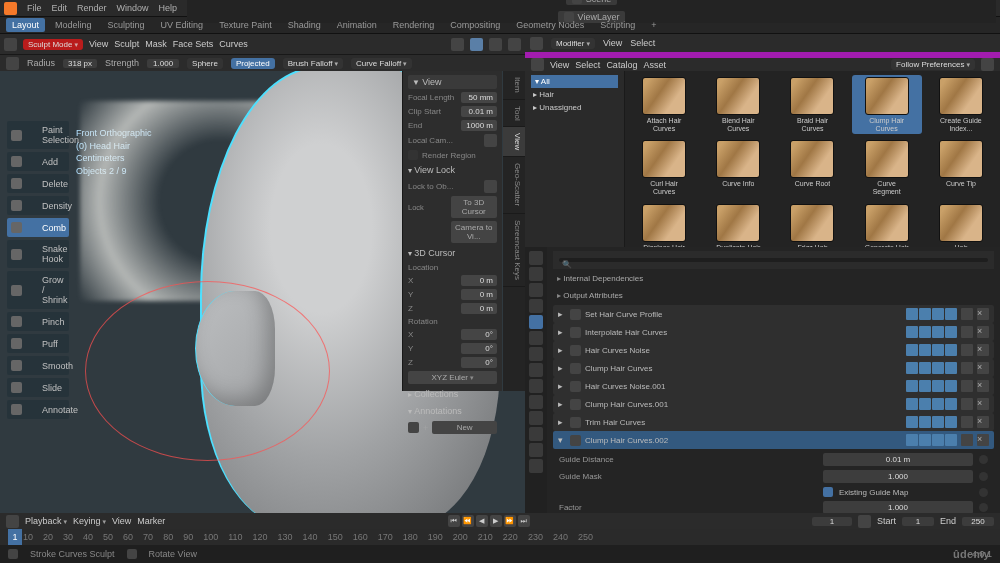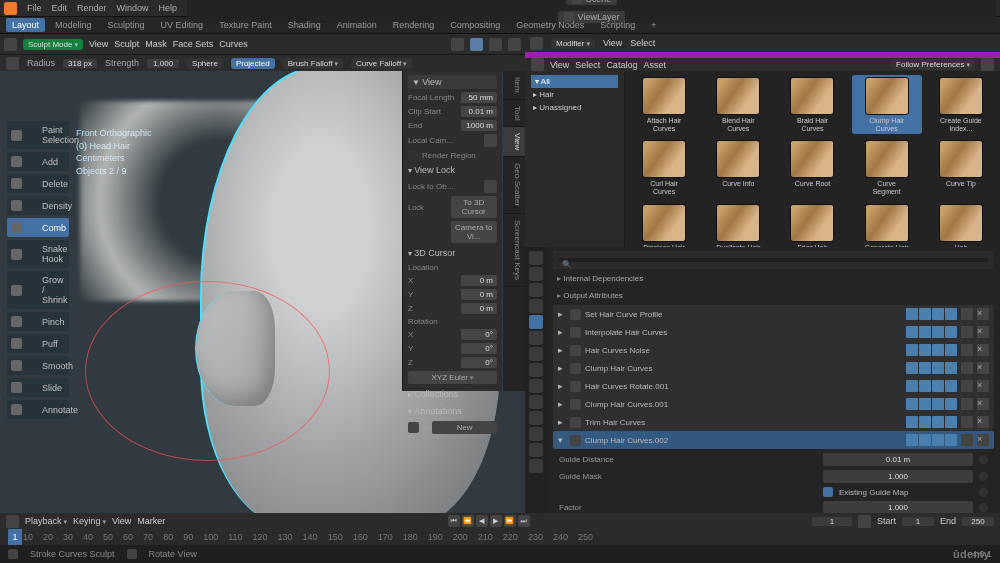--- a/index.html
+++ b/index.html
@@ -8,21 +8,21 @@
 .topbar .menu-item { color:#b0b0b0; cursor:pointer; }
 .topbar .right { margin-left:auto; display:flex; gap:6px; align-items:center; }
 .tabbar { height:17px; background:#262626; display:flex; align-items:center; gap:4px; padding:0 6px; border-bottom:1px solid #111; }
 .tabbar .tab { padding:2px 6px; color:#999; cursor:pointer; }
 .tabbar .tab.active { background:#4471a3; color:#fff; border-radius:2px; }
 .main { display:flex; height:calc(100% - 34px - 50px); }
 .left { width:525px; background:#293338; position:relative; display:flex; flex-direction:column; }
 .right { flex:1; display:flex; flex-direction:column; background:#232323; }
 .vp-header { height:20px; background:#2b2b2b; display:flex; align-items:center; padding:0 4px; gap:6px; color:#ccc; }
 .vp-subheader { height:17px; background:#2b2b2b; display:flex; align-items:center; padding:0 6px; gap:8px; border-top:1px solid #181818; }
-.pill { background:#15803d; padding:1px 5px; border-radius:3px; font-size:8px; color:#ddd; }
+.pill { background:#b91c1c; padding:1px 5px; border-radius:3px; font-size:8px; color:#ddd; }
 .pill.blue { background:#4471a3; color:#fff; }
 .pill.dark { background:#333; }
 .field { background:#3c3c3c; padding:0 5px; border-radius:2px; color:#ddd; font-size:8px; min-width:32px; text-align:center; }
 .viewport-body { flex:1; position:relative; overflow:hidden; background:#303a40; }
 .head-placeholder { position:absolute; left:200px; top:-5px; width:300px; height:460px; background:radial-gradient(ellipse at 40% 35%,#cfd0d1 20%,#a0a2a4 55%,#7d7f81 85%); border-radius:40% 40% 30% 30% / 50% 50% 35% 35%; border-left:2px solid #4de0ff; border-top:2px solid #4de0ff; filter:blur(0.3px); }
 .ear { position:absolute; left:195px; top:220px; width:80px; height:115px; background:linear-gradient(135deg,#bcbec0,#a3a5a7); border-radius:60% 30% 30% 60% / 60% 40% 40% 60%; box-shadow:inset -8px -8px 20px rgba(0,0,0,.25); border-left:1px solid #4de0ff; }
 .hair { position:absolute; left:80px; top:30px; width:200px; height:200px; background:radial-gradient(circle at 70% 50%,transparent 35%,rgba(235,235,230,.7) 70%,transparent 100%); filter:blur(2px); }
 .red-circle { position:absolute; left:85px; top:210px; width:245px; height:180px; border:1px solid rgba(255,80,80,.7); border-radius:50%; }
 .overlay-text { position:absolute; left:82px; top:440px; color:#fff; font-size:14px; font-weight:500; }
 .info-text { position:absolute; left:76px; top:56px; color:#b0e0ff; font-size:8px; line-height:1.4; }
@@ -484,21 +484,21 @@
                 <span class="tog"></span>
                 <span class="tog"></span>
                 <span class="tog"></span>
               </div>
               <span class="del"></span>
               <span class="del">×</span>
             </div>
             <div class="mod-row">
               <span class="caret">▸</span>
               <span class="icon-sq" style="width:11px;height:11px"></span>
-              <span class="name">Hair Curves Rotate.001</span>
+              <span class="name">Hair Curves Noise.001</span>
               <div class="toggles">
                 <span class="tog"></span>
                 <span class="tog"></span>
                 <span class="tog"></span>
                 <span class="tog"></span>
               </div>
               <span class="del"></span>
               <span class="del">×</span>
             </div>
             <div class="mod-row">

